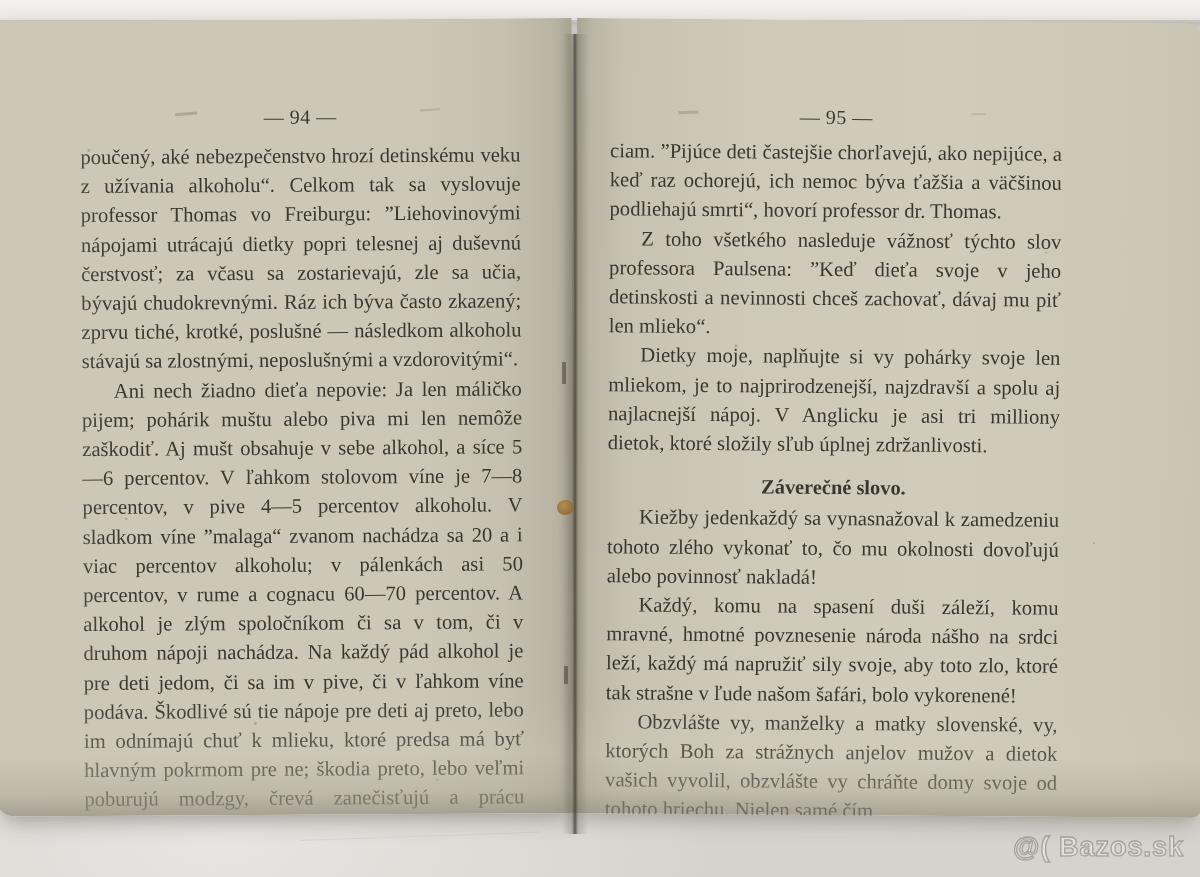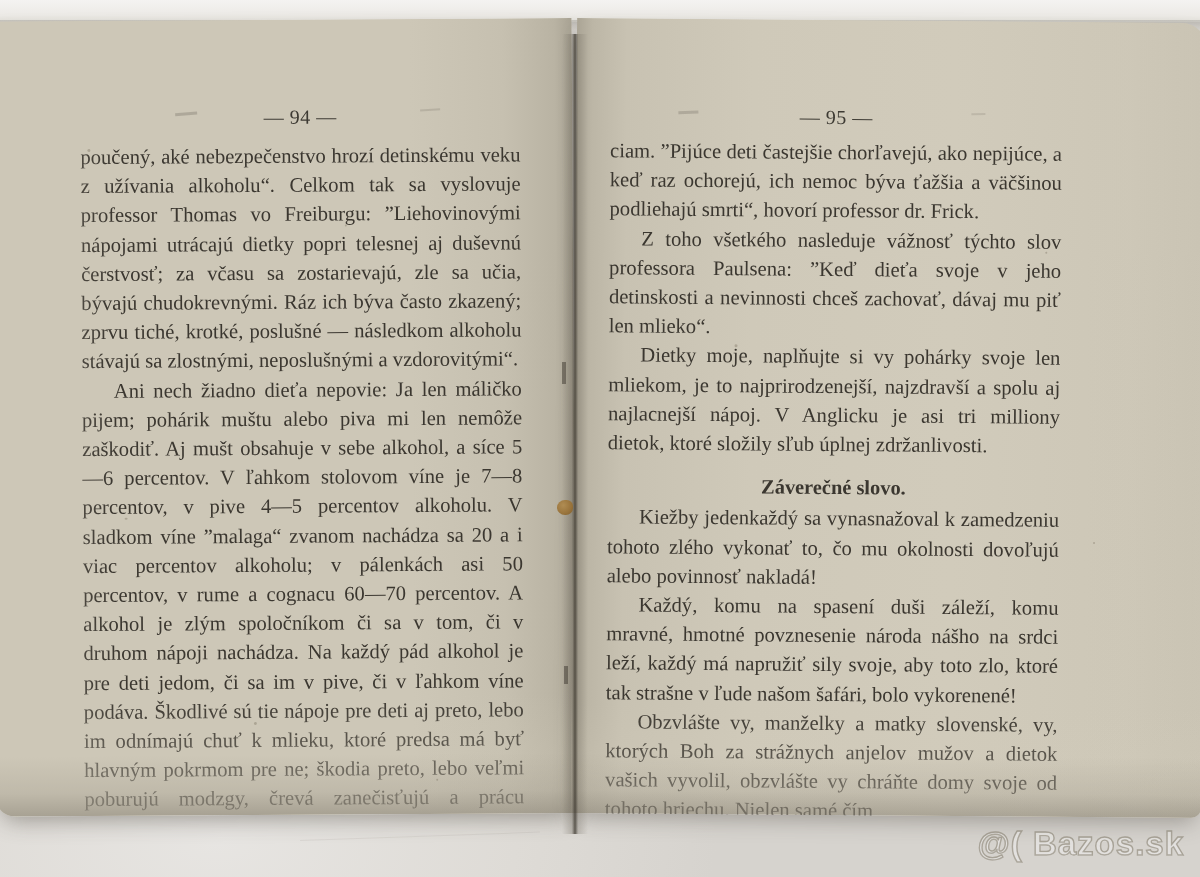--- a/index.html
+++ b/index.html
@@ -206,21 +206,21 @@
     background: rgba(70,65,55,0.45);
     pointer-events: none;
   }
 
   
   .watermark {
     position: absolute;
     right: 16px;
     bottom: 14px;
     font-family: "Liberation Sans", sans-serif;
-    font-size: 33px;
+    font-size: 27px;
     font-weight: bold;
     letter-spacing: 1px;
     color: rgba(255,255,255,0.06);
     -webkit-text-stroke: 1.4px rgba(128,120,104,0.55);
     text-shadow: 0 1px 0 rgba(255,255,255,0.30);
     white-space: nowrap;
     user-select: none;
   }
 </style>
 </head>
@@ -261,21 +261,21 @@
       <div class="speck" style="left:258px; top:702px; width:3px; height:3px;"></div>
       <div class="speck" style="left:440px; top:760px; width:2px; height:2px;"></div>
     </div>
 
     <div class="page page-right">
 
       <div class="folio">— 95 —</div>
 
       <div class="textblock">
         <div>
-            <p class="para noindent"><span>ciam. ”Pijúce deti častejšie chorľavejú, ako nepijúce, a keď raz ochorejú, ich nemoc býva ťažšia a väčšinou podliehajú smrti“, hovorí professor </span><span class="bold">dr. Frick.</span></p>
+            <p class="para noindent"><span>ciam. ”Pijúce deti častejšie chorľavejú, ako nepijúce, a keď raz ochorejú, ich nemoc býva ťažšia a väčšinou podliehajú smrti“, hovorí professor </span><span class="bold">dr. Thomas.</span></p>
             <p class="para"><span>Z toho všetkého nasleduje vážnosť týchto slov professora Paulsena: </span><span class="bold">”Keď dieťa svoje v jeho detinskosti a nevinnosti chceš zachovať, dávaj mu piť len mlieko“</span><span>.</span></p>
             <p class="para"><span>Dietky moje, naplňujte si vy pohárky svoje len mliekom, je to najprirodzenejší, najzdravší a spolu aj najlacnejší nápoj. V Anglicku je asi tri milliony dietok, ktoré složily sľub úplnej zdržanlivosti.</span></p>
           </div>
         <p class="para section-head">Záverečné slovo.</p>
         <div>
             <p class="para"><span>Kiežby jedenkaždý sa vynasnažoval k zamedzeniu tohoto zlého vykonať to, čo mu okolnosti dovoľujú alebo povinnosť nakladá!</span></p>
             <p class="para"><span>Každý, komu na spasení duši záleží, komu mravné, hmotné povznesenie národa nášho na srdci leží, každý má napružiť sily svoje, aby toto zlo, ktoré tak strašne v ľude našom šafári, bolo vykorenené!</span></p>
             <p class="para"><span>Obzvlášte vy, manželky a matky slovenské, vy, ktorých Boh za strážnych anjelov mužov a dietok vašich vyvolil, obzvlášte vy chráňte domy svoje od tohoto hriechu. Nielen samé čím</span></p>
           </div>
       </div>

